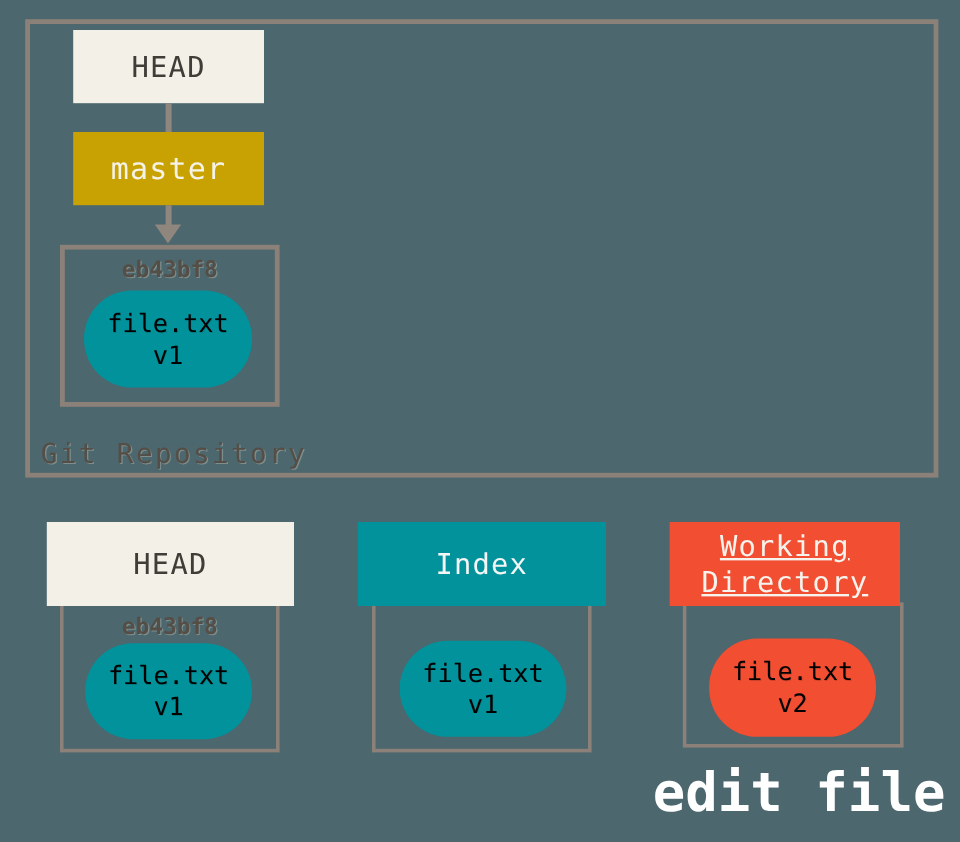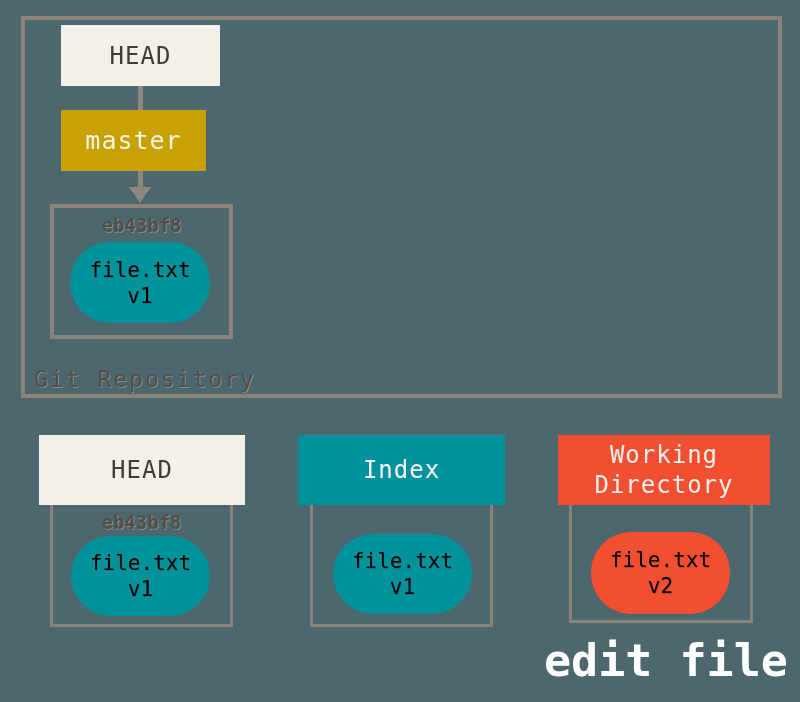--- a/index.html
+++ b/index.html
@@ -43,21 +43,21 @@
   .head-top {
     left: 61px; top: 25px;
     width: 159px; height: 61px;
     background: #f2f0e7;
     color: #403c38;
     font-size: 24px;
     letter-spacing: 1px;
   }
   .master-box {
     left: 61px; top: 110px;
-    width: 145px; height: 61px;
+    width: 159px; height: 61px;
     background: #c8a202;
     color: #f5f2e8;
     font-size: 25px;
     letter-spacing: 1px;
   }
   
   .vline {
     position: absolute;
     width: 5px;
     background: #8f867d;
@@ -117,21 +117,21 @@
     font-size: 24px;
     letter-spacing: 1px;
     line-height: 30px;
     z-index: 2;
   }
   .col-header.cream { background: #f2f0e7; color: #403c38; }
   .col-header.teal  { background: #02929b; color: #f3f6f4; }
   .col-header.orange{ background: #f14e32; color: #f6f2ec; }
   .hdr-head    { left: 39px;  width: 206px; }
   .hdr-index   { left: 298px; width: 207px; }
-  .hdr-working { left: 558px; width: 212px; padding: 0 28px; }
+  .hdr-working { left: 558px; width: 192px; padding: 0 28px; text-decoration: underline; }
   
   .col-box {
     position: absolute;
     top: 502px;
     height: 125px;
     border: 3px solid #8b8178;
     box-sizing: border-box;
     z-index: 1;
   }
   .box-head    { left: 50px;  width: 183px; }

